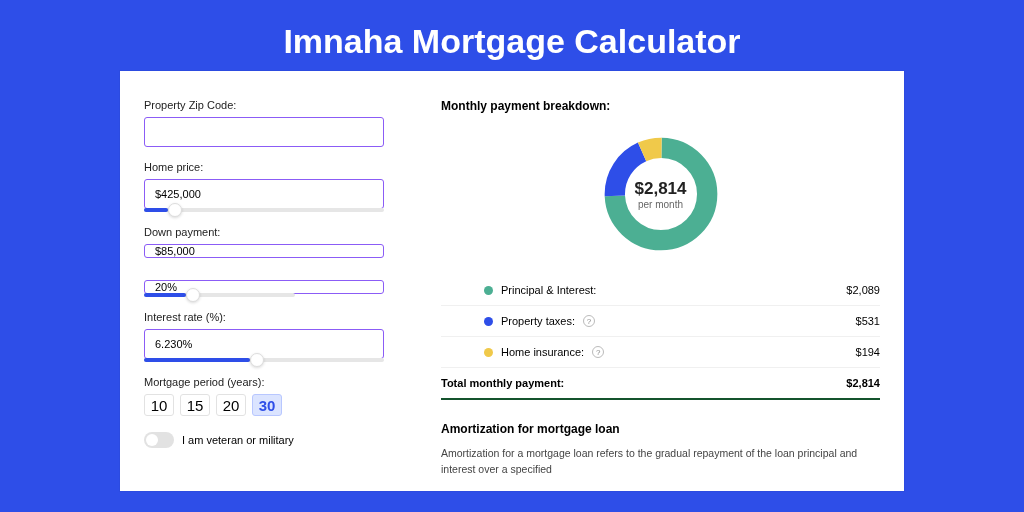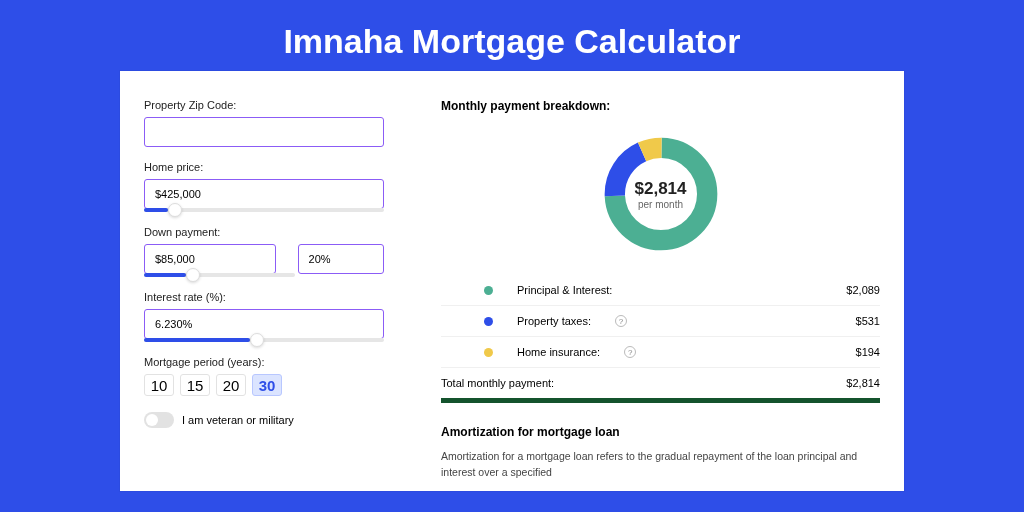--- a/index.html
+++ b/index.html
@@ -8,40 +8,40 @@
   .card { background: #fff; width: 784px; margin: 0 auto; padding: 28px 24px 0; min-height: 420px; box-shadow: 0 0 0 1px rgba(0,0,0,0.03); }
   .cols { display: flex; gap: 28px; }
   .left { width: 240px; flex-shrink: 0; }
   .right { flex: 1; margin-left: 29px; }
   .lbl { font-size: 11px; color: #222; margin-bottom: 6px; }
   .grp { margin-bottom: 14px; position: relative; }
   .txt { width: 100%; height: 30px; border: 1px solid #8b5cf6; border-radius: 3px; padding: 0 10px; font-size: 11px; }
   .track { position: relative; height: 4px; background: #e6e6e6; border-radius: 2px; }
   .fill { position: absolute; height: 100%; background: #2e4ee8; border-radius: 2px; }
   .thumb { position: absolute; width: 14px; height: 14px; background: #fff; border: 1px solid #ddd; border-radius: 50%; top: -5px; box-shadow: 0 1px 3px rgba(0,0,0,0.15); }
-  .row2 { display: flex; gap: 22px; }
+  .row2 { display: flex; gap: 22px; flex-direction: column; }
   .row2 .txt:first-child { flex: 1.7; }
   .row2 .txt:last-child { flex: 1; }
   .segs { display: flex; gap: 6px; }
   .seg { width: 30px; height: 22px; border: 1px solid #e2e2e2; border-radius: 3px; font-size: 15px; display: flex; align-items: center; justify-content: center; cursor: pointer; background: #fff; }
   .seg.active { background: #dbe4ff; border-color: #b8c7ff; color: #2e4ee8; font-weight: 600; }
   .toggle-row { display: flex; align-items: center; gap: 8px; margin-top: 16px; }
   .sw { width: 30px; height: 16px; background: #e2e2e2; border-radius: 8px; position: relative; }
   .sw::after { content: ""; position: absolute; width: 12px; height: 12px; background: #fff; border-radius: 50%; top: 2px; left: 2px; }
   .tog-lbl { font-size: 11px; }
   .bhd { font-size: 12px; font-weight: 700; margin-bottom: 12px; }
   .donut-wrap { display: flex; justify-content: center; padding: 8px 0 10px; }
   .donut { position: relative; width: 122px; height: 122px; }
   .donut-center { position: absolute; inset: 0; display: flex; flex-direction: column; align-items: center; justify-content: center; }
   .dc-amt { font-size: 17px; font-weight: 800; color: #222; }
   .dc-sub { font-size: 10px; color: #666; }
   .lines { margin-top: 10px; }
   .line { display: flex; align-items: center; justify-content: space-between; padding: 9px 0; border-bottom: 1px solid #f0f0f0; font-size: 11px; }
-  .line.last { border-bottom: 5px solid #14532d; font-weight: 400; }
-  .lleft { display: flex; align-items: center; gap: 24px; padding-left: 43px; }
+  .line.last { border-bottom: 2px solid #14532d; font-weight: 700; }
+  .lleft { display: flex; align-items: center; gap: 8px; padding-left: 43px; }
   .dot { width: 9px; height: 9px; border-radius: 50%; }
   .dot.g { background: #4caf93; }
   .dot.b { background: #2e4ee8; }
   .dot.y { background: #f0c94a; }
   .helpc { width: 12px; height: 12px; border: 1px solid #bbb; border-radius: 50%; display: inline-flex; align-items: center; justify-content: center; font-size: 8px; color: #888; }
   .amort { margin-top: 22px; }
   .amh { font-size: 12px; font-weight: 700; margin-bottom: 10px; }
   .amp { font-size: 10.5px; color: #444; line-height: 1.5; }
   .slider-under { margin-top: -1px; }
 </style>

